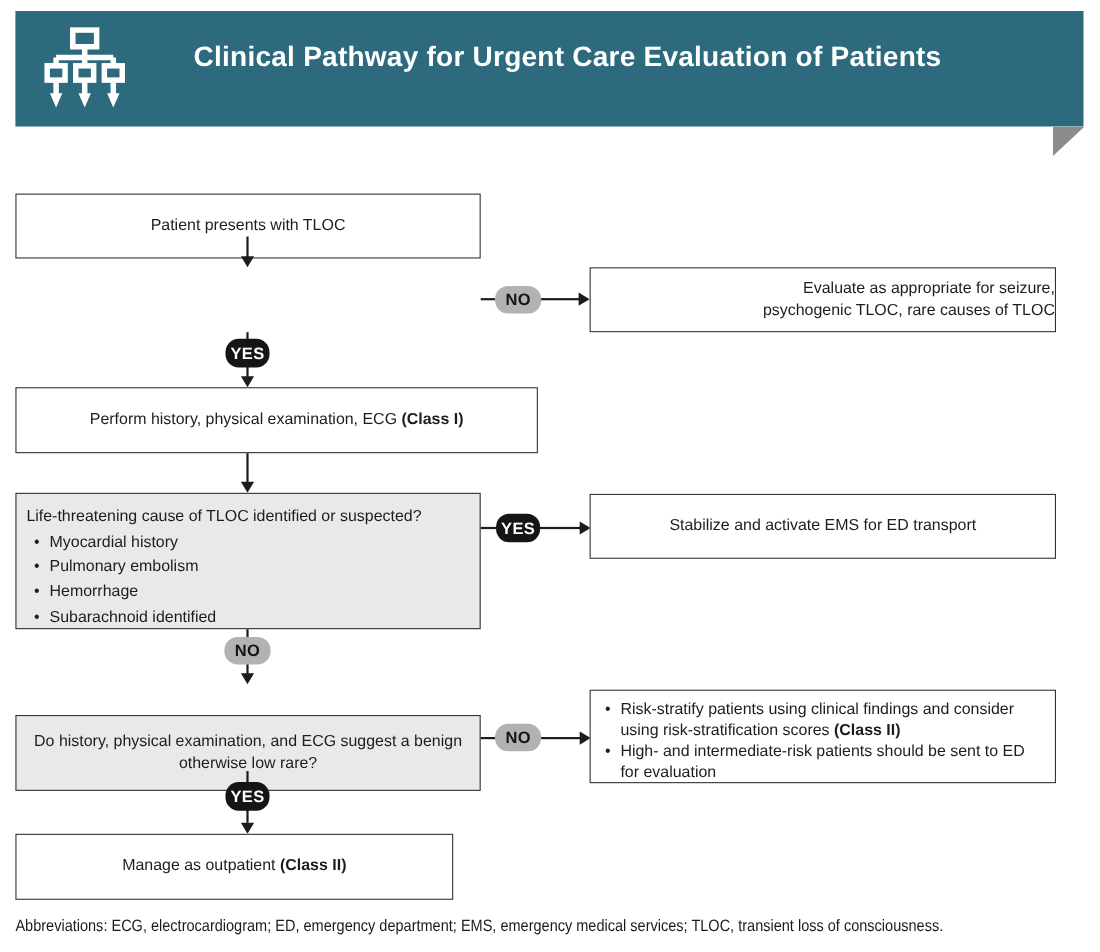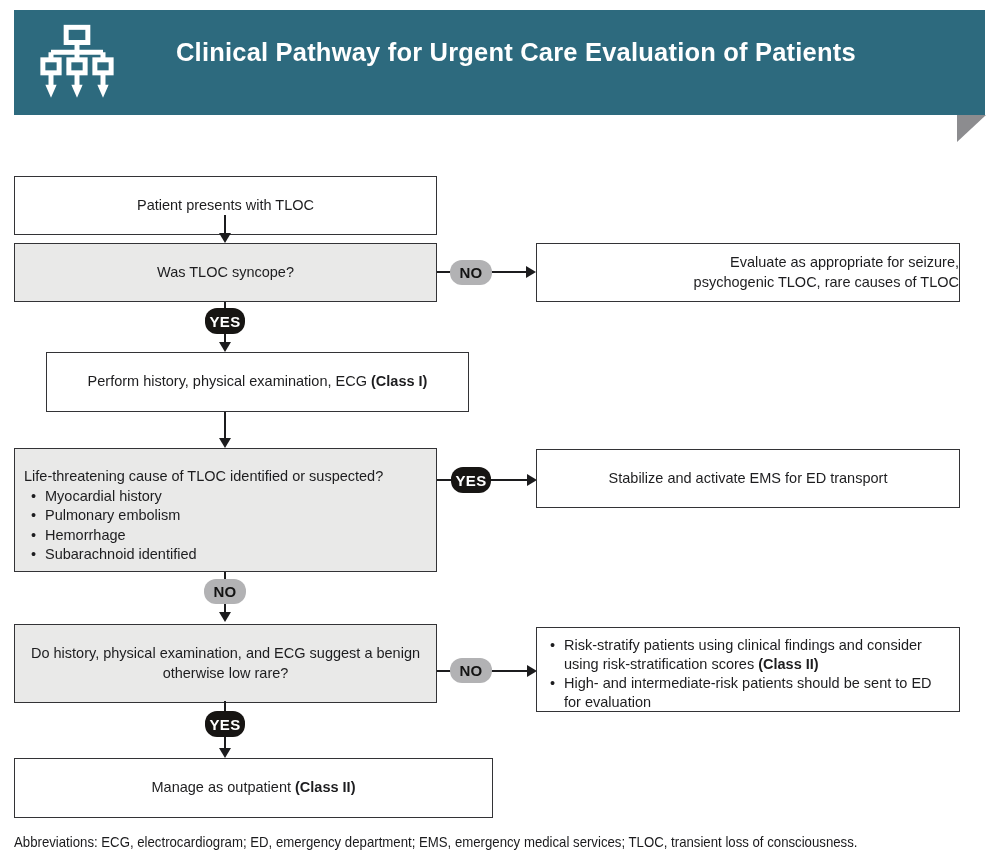--- a/index.html
+++ b/index.html
@@ -54,21 +54,21 @@
     line-height: 19.5px;
     display: flex;
     flex-direction: column;
     align-items: center;
     justify-content: center;
     text-align: center;
   }
   .node.gray { background: #E9E9E8; }
   .node.left {
     align-items: stretch;
-    justify-content: center;
+    justify-content: space-between;
     text-align: left;
   }
   .brow { display: flex; }
   .bdot { flex: none; width: 14px; text-align: left; }
   .b-indent { margin-left: 7px; }
 
   
   .vline { position: absolute; width: 2px; background: #1c1c1e; }
   .hline { position: absolute; height: 2px; background: #1c1c1e; }
   .arr-down {
@@ -150,38 +150,35 @@
   </div>
   <div class="header-tail"></div>
 
   <div class="node" style="left:14px; top:140px; width:423px; height:59px;margin-top:36px;">
     <div>Patient presents with TLOC</div>
   </div>
 
   <div class="vline" style="left:224px; top:215px; height:19px;"></div>
   <div class="arr-down" style="left:219px; top:233px;"></div>
 
-  <div class="node gray" style="left:14px; top:243px; width:423px; height:59px;">
-    <div>Was TLOC syncope?</div>
-  </div>
 
   <div class="hline" style="left:437px; top:271px; width:91px;"></div>
   <div class="arr-right" style="left:526px; top:266px;"></div>
   <div class="badge no" style="left:450px; top:260px;">NO</div>
 
   <div class="node" style="left:536px; top:243px; width:424px; height:59px;align-items:flex-end;">
     <div>Evaluate as appropriate for seizure,</div>
     <div>psychogenic TLOC, rare causes of TLOC</div>
   </div>
 
   <div class="vline" style="left:224px; top:302px; height:41px;"></div>
   <div class="arr-down" style="left:219px; top:342px;"></div>
   <div class="badge yes" style="left:205px; top:308px;">YES</div>
 
-  <div class="node" style="left:14px; top:352px; width:423px; height:60px;margin-left:32px;">
+  <div class="node" style="left:14px; top:352px; width:475px; height:60px;">
     <div><span>Perform history, physical examination, ECG</span> <b>(Class I)</b></div>
   </div>
 
   <div class="vline" style="left:224px; top:412px; height:27px;"></div>
   <div class="arr-down" style="left:219px; top:438px;"></div>
 
   <div class="node gray left" style="left:14px; top:448px; width:423px; height:124px; padding:12px 8px 0 9px;">
     <div>Life-threatening cause of TLOC identified or suspected?</div>
     <div class="brow b-indent">
         <span class="bdot">•</span>
@@ -206,21 +203,21 @@
   <div class="badge yes" style="left:451px; top:467px;">YES</div>
 
   <div class="node" style="left:536px; top:449px; width:424px; height:59px;">
     <div>Stabilize and activate EMS for ED transport</div>
   </div>
 
   <div class="vline" style="left:224px; top:572px; height:41px;"></div>
   <div class="arr-down" style="left:219px; top:612px;"></div>
   <div class="badge no" style="left:204px; top:579px;">NO</div>
 
-  <div class="node gray" style="left:14px; top:624px; width:423px; height:79px;">
+  <div class="node gray" style="left:14px; top:650px; width:423px; height:69px;">
     <div>Do history, physical examination, and ECG suggest a benign</div>
     <div>otherwise low rare?</div>
   </div>
 
   <div class="hline" style="left:437px; top:670px; width:92px;"></div>
   <div class="arr-right" style="left:527px; top:665px;"></div>
   <div class="badge no" style="left:450px; top:658px;">NO</div>
 
   <div class="node left" style="left:536px; top:627px; width:424px; height:85px; padding:8px 10px 0 13px; line-height:19px;">
     <div class="brow">
@@ -230,19 +227,19 @@
     <div class="brow">
       <span class="bdot">•</span>
       <span>High- and intermediate-risk patients should be sent to ED for evaluation</span>
     </div>
   </div>
 
   <div class="vline" style="left:224px; top:701px; height:47px;"></div>
   <div class="arr-down" style="left:219px; top:748px;"></div>
   <div class="badge yes" style="left:205px; top:711px;">YES</div>
 
-  <div class="node" style="left:14px; top:758px; width:479px; height:60px;">
+  <div class="node" style="left:14px; top:758px; width:398px; height:60px;">
     <div><span>Manage as outpatient</span> <b>(Class II)</b></div>
   </div>
 
   <div class="abbrev">Abbreviations: ECG, electrocardiogram; ED, emergency department; EMS, emergency medical services; TLOC, transient loss of consciousness.</div>
 
 </div>
 
 </body></html>

